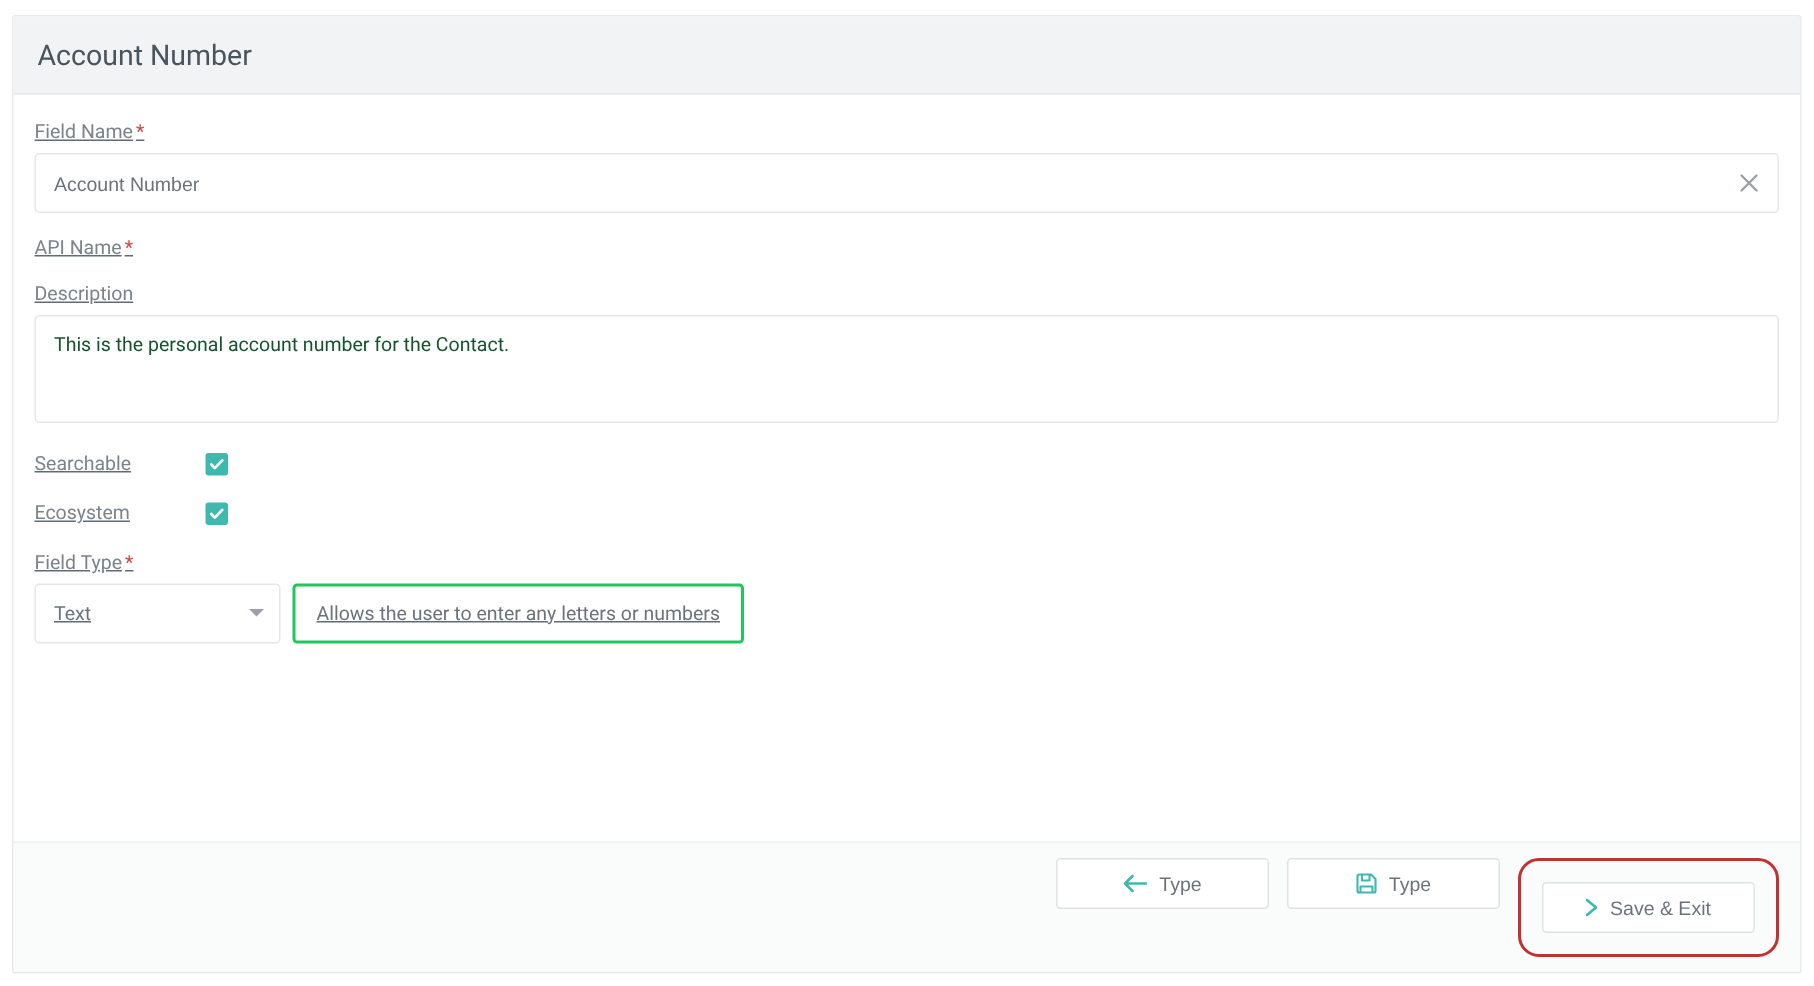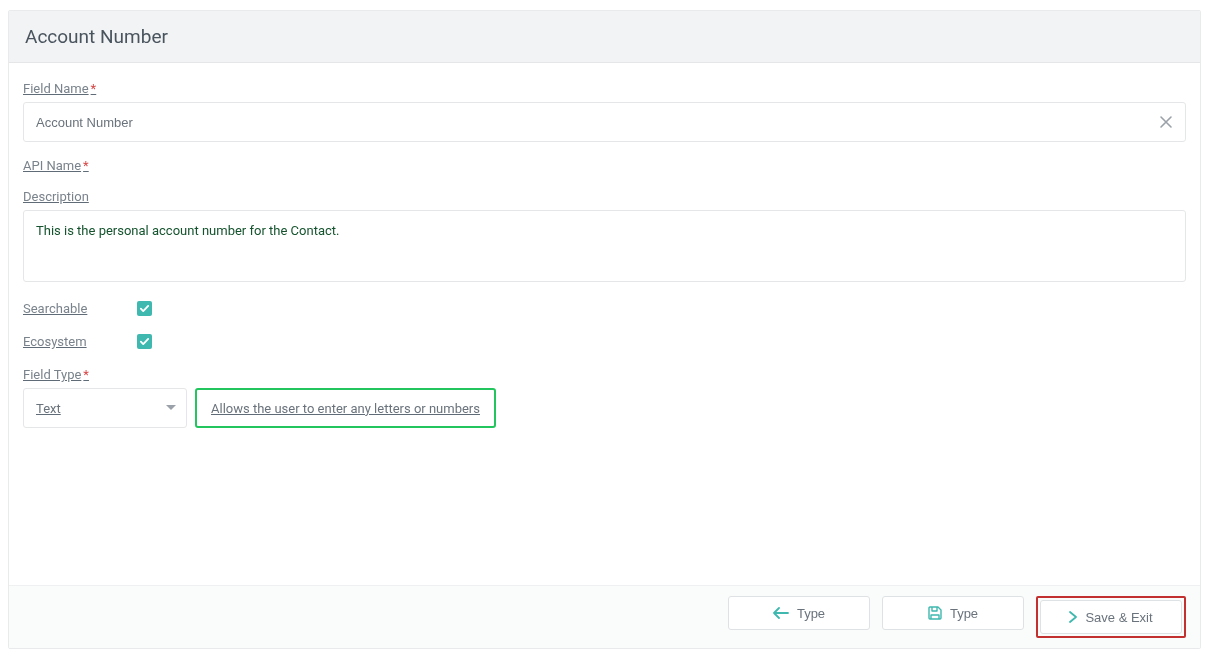--- a/index.html
+++ b/index.html
@@ -170,22 +170,22 @@
     align-items: center;
     justify-content: center;
     gap: 8px;
     font-size: 13px;
     color: #6a737c;
     cursor: pointer;
   }
   .btn .icon { display: flex; color: #3fb8af; }
   .highlight-box {
     border: 2px solid #c23030;
-    border-radius: 2px;
-    padding: 2px;
+    border-radius: 14px;
+    padding: 14px;
   }
 </style>
 </head>
 <body>
 
 <div class="page">
   <div class="panel">
 
     <div class="panel-header">Account Number</div>
 

